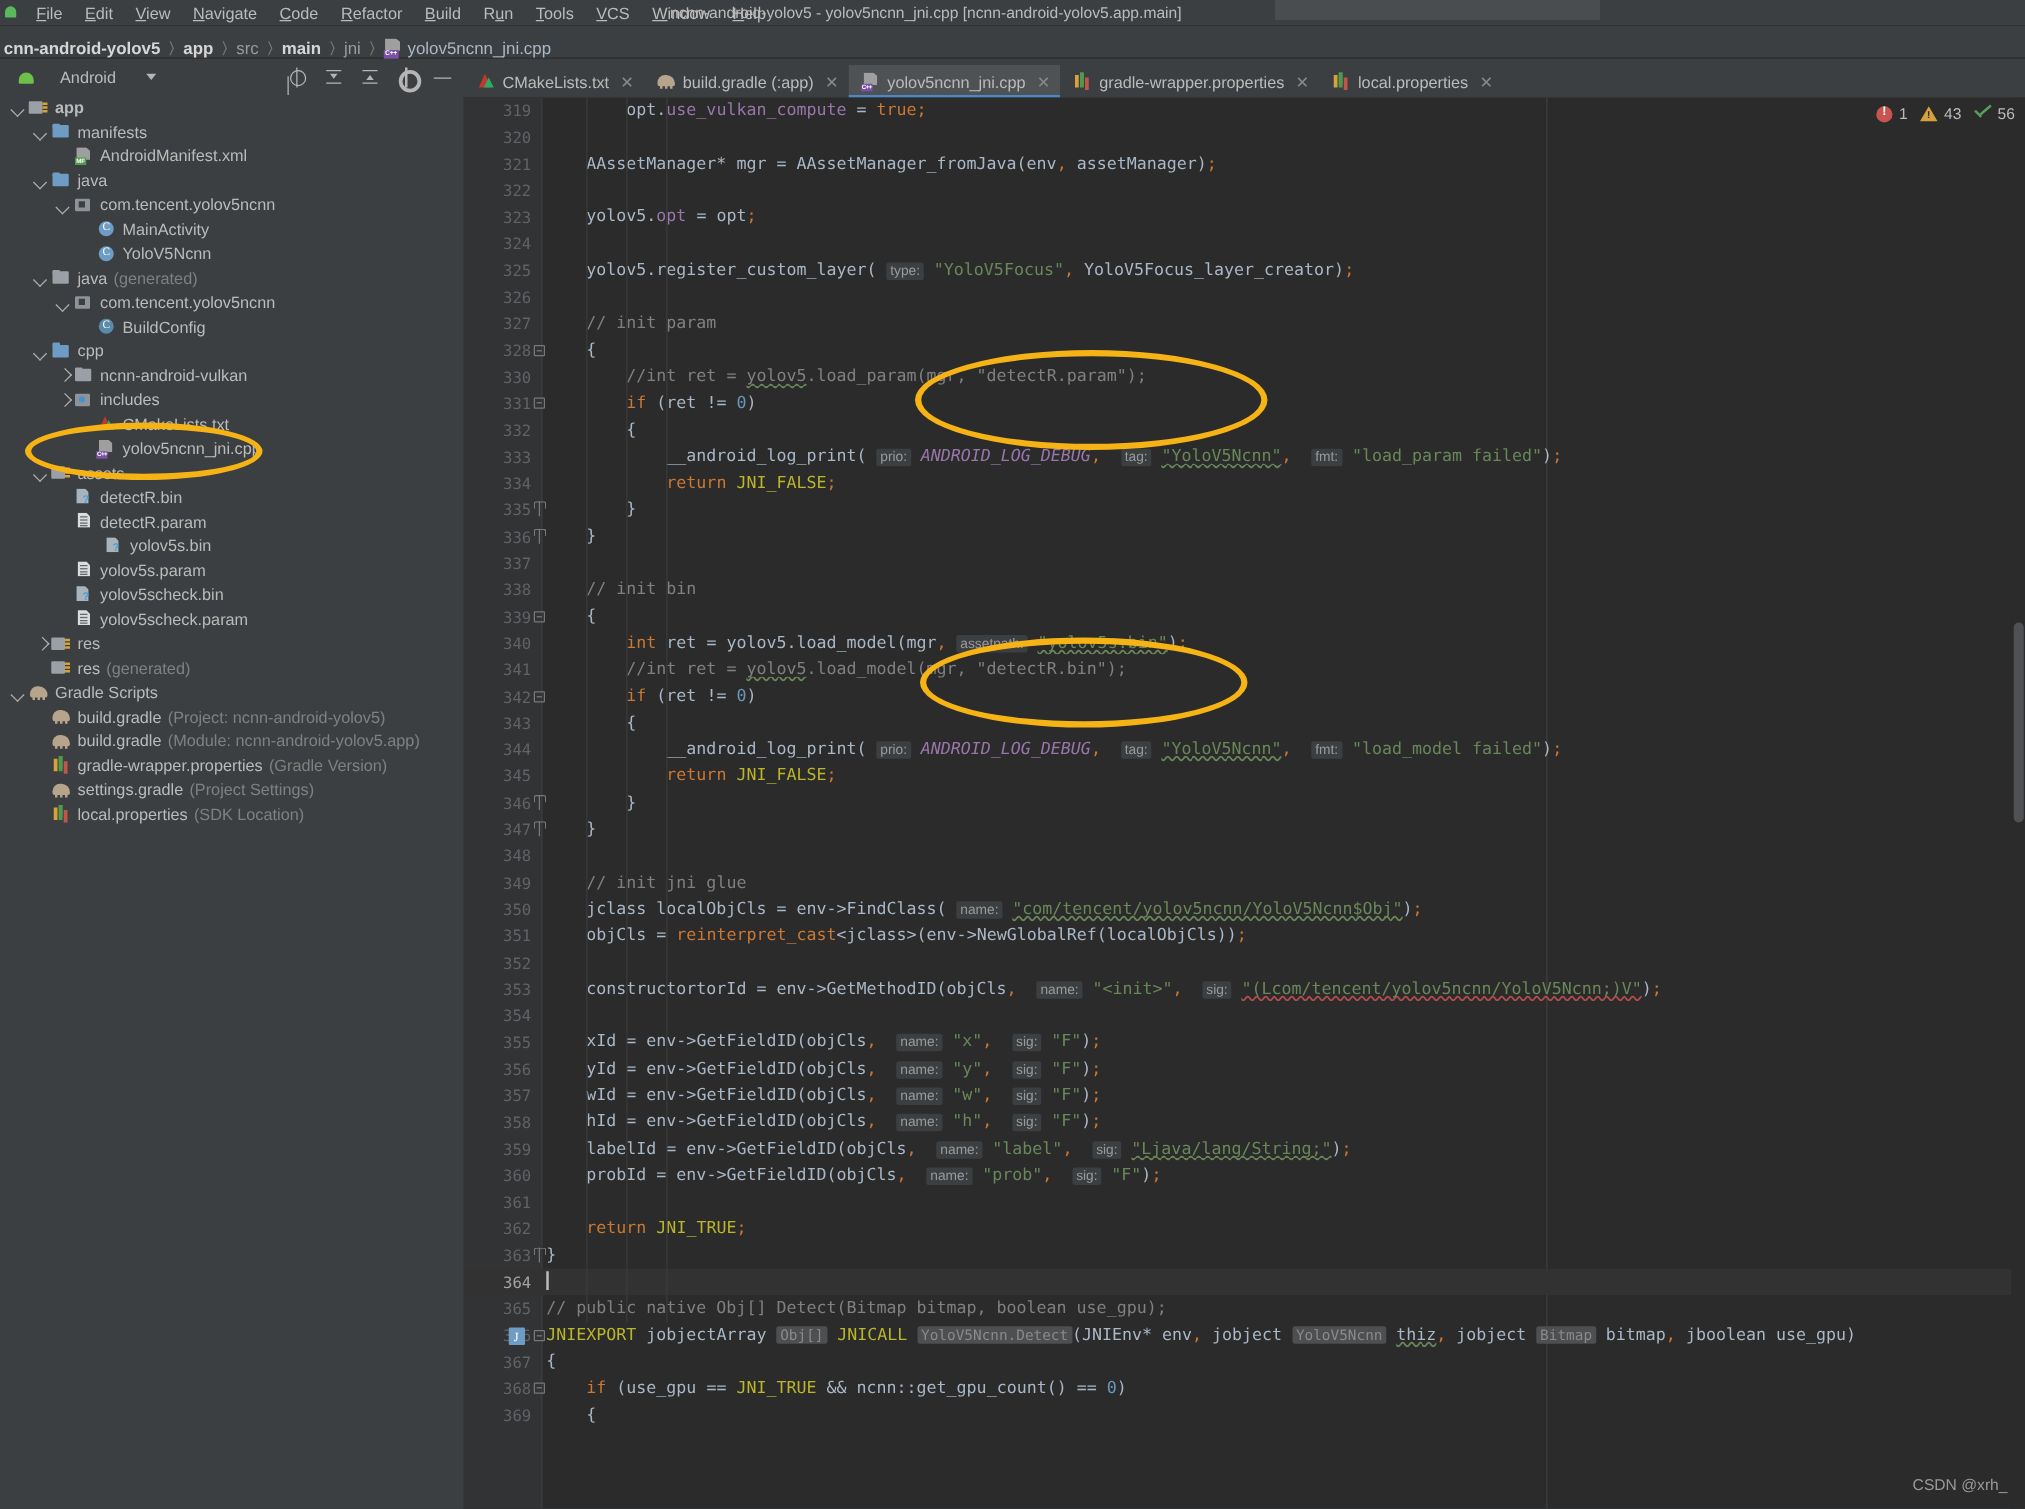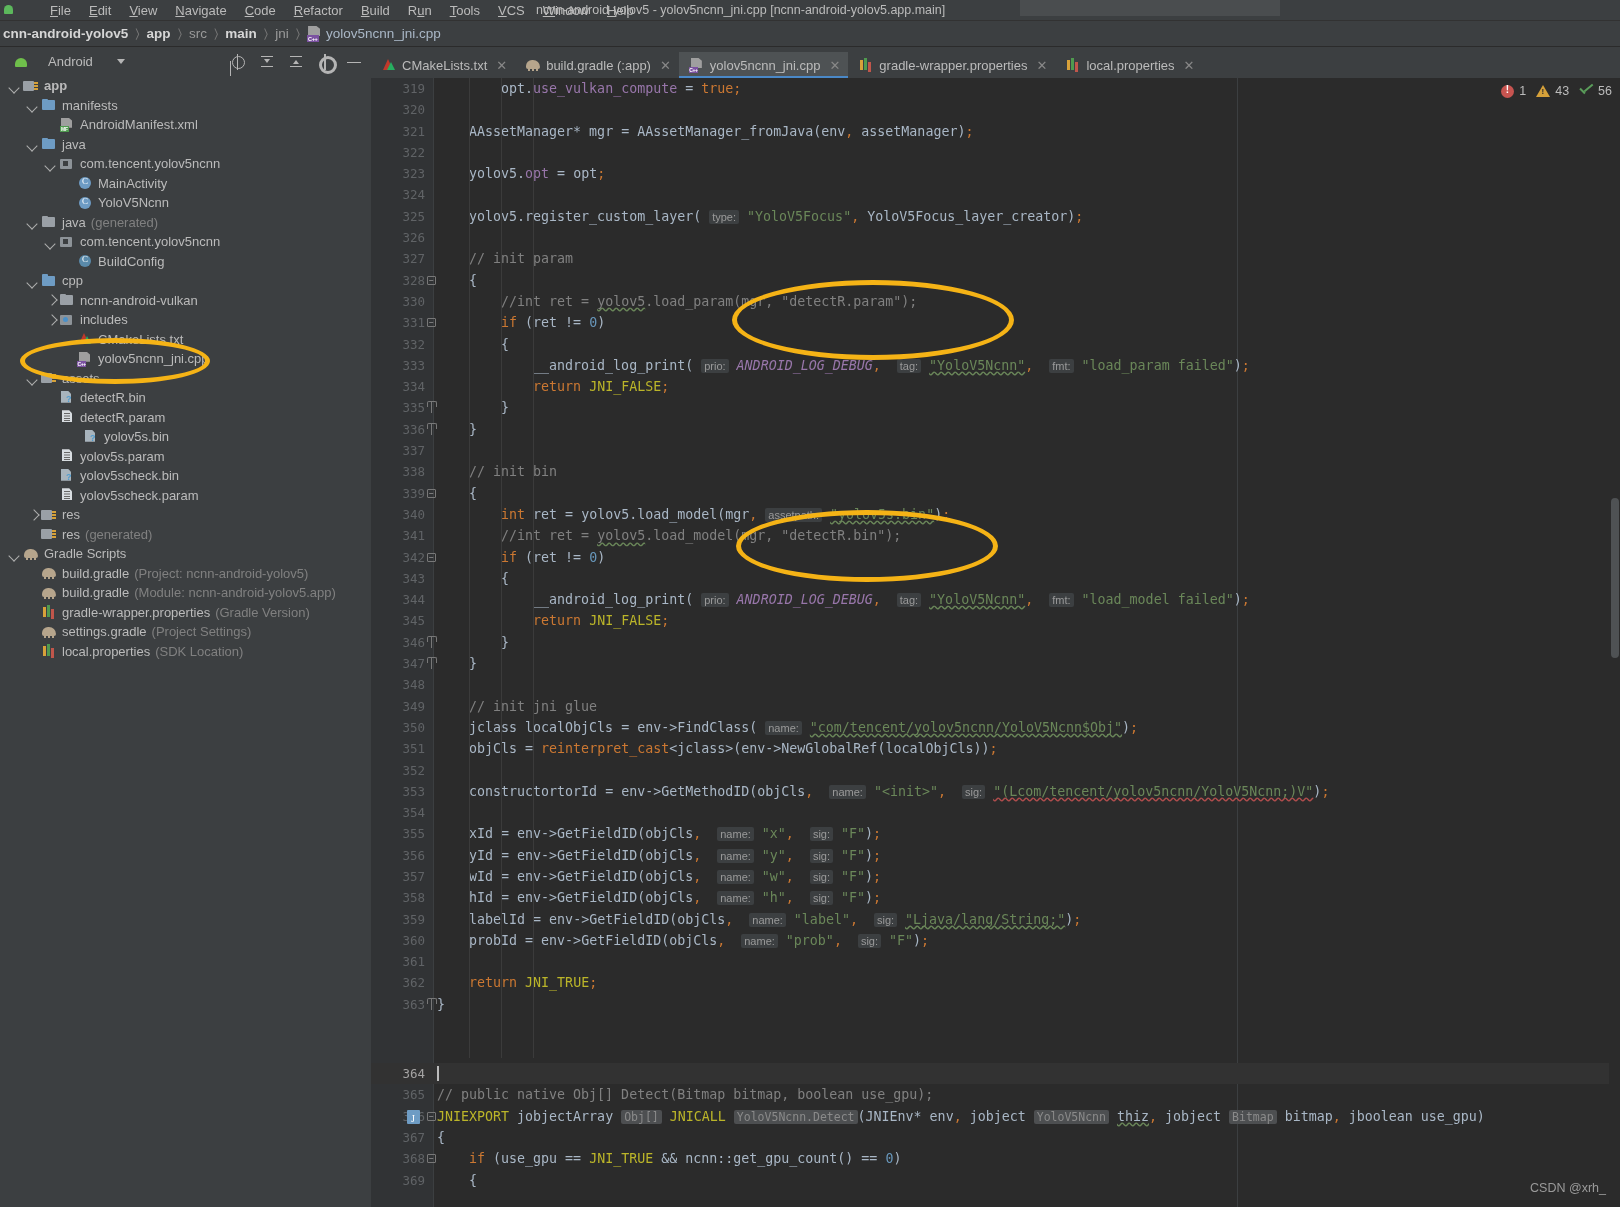--- a/index.html
+++ b/index.html
@@ -9,21 +9,20 @@
     font-family: "Liberation Sans", sans-serif;
     overflow: hidden;
   }
   #app { position: relative; width: 1620px; height: 1207px; background: #3c3f41; }
 
   
   .menubar {
     position: absolute; left: 0; top: 0; width: 1620px; height: 21px;
     background: #3c3f41; display: flex; align-items: center;
     border-bottom: 1px solid #323232;
-    gap: 21px;
   }
   .menubar-logo { width: 20px; height: 21px; position: relative; }
   .menubar-logo::before {
     content: ""; position: absolute; left: 4px; top: 5px;
     width: 9px; height: 9px; background: #5cb85c;
     border-radius: 5px 5px 1px 1px;
   }
   .menu-item {
     font-size: 13px; color: #bbbbbb; padding: 2px 9px; white-space: nowrap;
     cursor: default;
@@ -34,21 +33,21 @@
     font-size: 12.5px; color: #bbbbbb; white-space: nowrap;
   }
   .win-rt {
     position: absolute; right: 340px; top: 0px; width: 260px; height: 16px;
     background: #4a4d4f;
   }
 
   
   .breadcrumb {
     position: absolute; left: 0; top: 21px; width: 1620px; height: 26px;
-    background: #3c3f41; display: flex; align-items: center; padding-left: 3px;
+    background: #3c3f41; display: flex; align-items: flex-end; padding-left: 3px;
     border-bottom: 1px solid #2b2b2b;
   }
   .crumb { font-size: 13.5px; color: #a9b7c6; white-space: nowrap; }
   .crumb.bold { font-weight: bold; color: #d6d6d6; }
   .crumb.dim { color: #9a9a9a; }
   .crumb-sep { font-size: 13px; color: #777; padding: 0 7px; }
   .cpp-badge {
     display: inline-block; width: 14px; height: 15px; margin-right: 5px;
     position: relative; vertical-align: -3px;
   }
@@ -295,21 +294,21 @@
     background: #3c3f41;
   }
   .code-area {
     position: absolute; left: 0; top: 0; width: 100%; height: 100%;
     font-family: "DejaVu Sans Mono", "Liberation Mono", monospace;
     font-size: 13.3px;
   }
   .cline {
     position: relative; height: 21.3px; line-height: 21.3px; white-space: pre;
   }
-  .cline.cur { background: #323232; margin-top: 48px; }
+  .cline.cur { background: #323232; }
   .lineno {
     position: absolute; left: 0; width: 54px; text-align: right;
     color: #606366; font-size: 12.5px;
   }
   .lineno.cur { color: #a4a3a3; }
   .ctext { position: absolute; left: 66px; color: #a9b7c6; }
   .fold {
     position: absolute; left: 56px; top: 6px; width: 9px; height: 9px;
     border: 1px solid #787878; color: #9a9a9a; font-size: 8px;
     line-height: 7px; text-align: center; border-radius: 1px;

